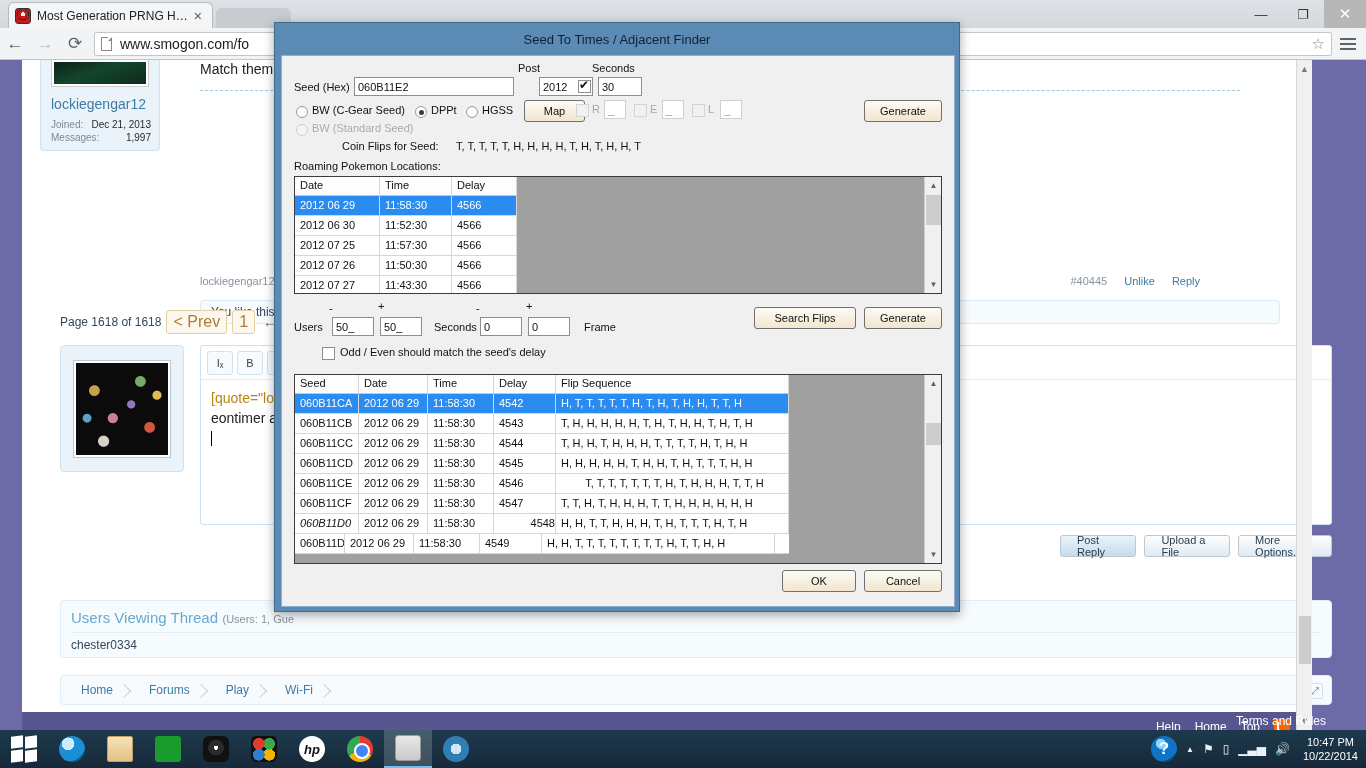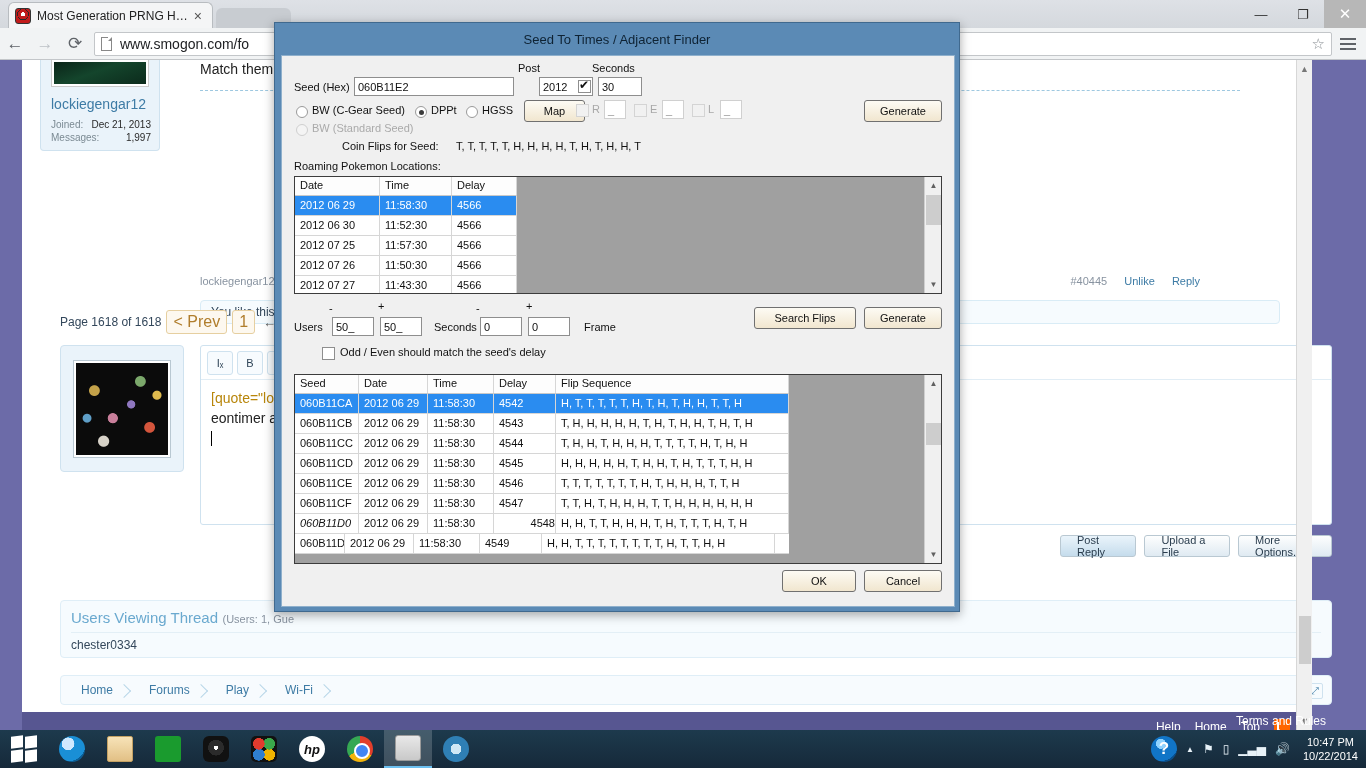--- a/index.html
+++ b/index.html
@@ -569,21 +569,21 @@
             <div style="width: 69px;">2012 06 29</div>
             <div style="width: 66px;">11:58:30</div>
             <div style="width: 62px;">4545</div>
             <div style="width: 233px;">H, H, H, H, H, T, H, H, T, H, T, T, T, H, H</div>
           </div>
           <div class="trow">
             <div style="width: 64px;">060B11CE</div>
             <div style="width: 69px;">2012 06 29</div>
             <div style="width: 66px;">11:58:30</div>
             <div style="width: 62px;">4546</div>
-            <div style="width: 233px;">T, T, T, T, T, T, T, H, T, H, H, H, T, T, H</div>
+            <div style="width: 233px; text-align: center;">T, T, T, T, T, T, T, H, T, H, H, H, T, T, H</div>
           </div>
           <div class="trow">
             <div style="width: 64px;">060B11CF</div>
             <div style="width: 69px;">2012 06 29</div>
             <div style="width: 66px;">11:58:30</div>
             <div style="width: 62px;">4547</div>
             <div style="width: 233px;">T, T, H, T, H, H, H, T, T, H, H, H, H, H, H</div>
           </div>
           <div class="trow">
             <div style="width: 64px; font-style: italic;">060B11D0</div>

